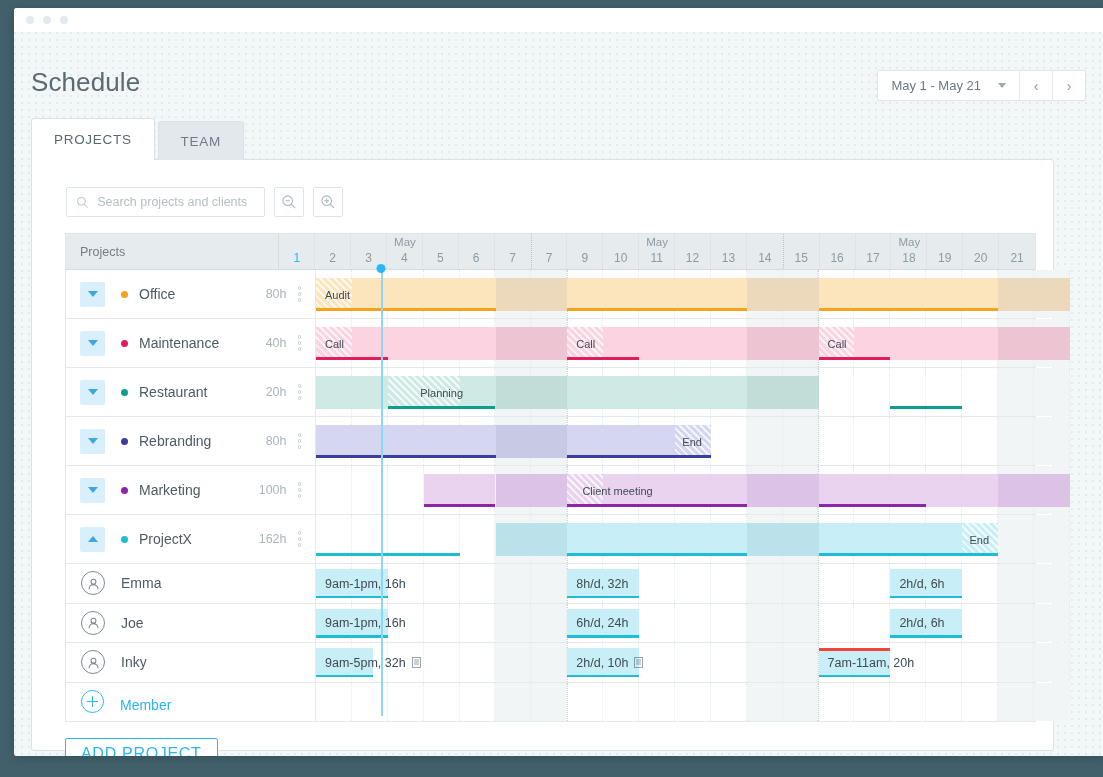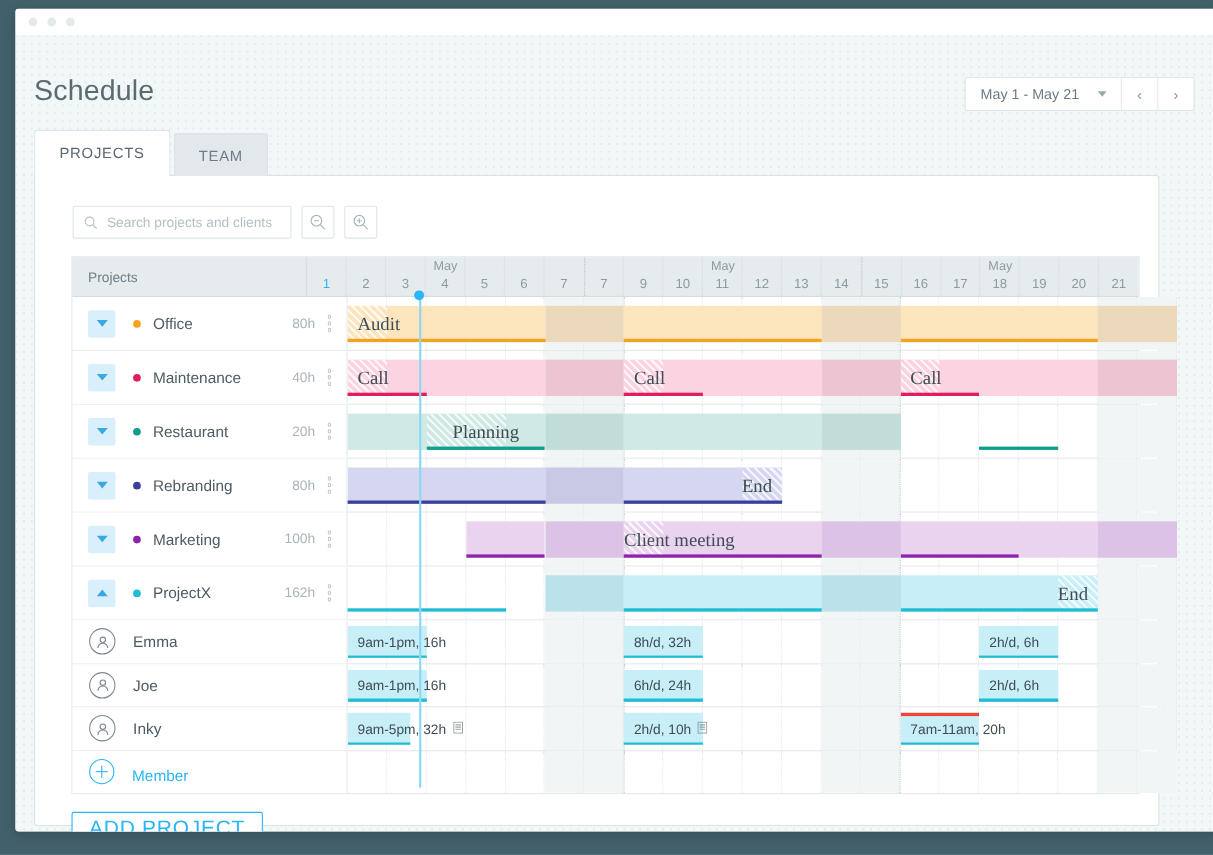--- a/index.html
+++ b/index.html
@@ -361,25 +361,24 @@
     position: absolute;
     top: 8px;
     height: 33px;
     display: flex;
     align-items: center;
     z-index: 2;
     overflow: hidden;
   }
   .bar-label {
     position: absolute;
-    font-size: 17px;
+    font-size: 11px;
     color: #3f4c54;
     white-space: nowrap;
     z-index: 3;
-    font-family: Liberation Serif, serif;
   }
   .bar-label.left { left: 9px; }
   .bar-label.right { right: 9px; }
   .hatch {
     position: absolute;
     top: 0; height: 100%;
   }
   .underline {
     position: absolute;
     height: 2.5px;
@@ -423,21 +422,21 @@
   
   .add-project {
     position: absolute;
     left: 33px; top: 578px;
     height: 31px;
     padding: 0 15px;
     border: 1px solid #29b6f6;
     border-radius: 2px;
     background: #fff;
     color: #29b6f6;
-    font-size: 19px;
+    font-size: 16px;
     letter-spacing: 0.7px;
     display: flex; align-items: center;
     cursor: pointer;
     font-family: "Liberation Sans", sans-serif;
   }
 </style>
 </head>
 <body>
 
 <div class="window">

